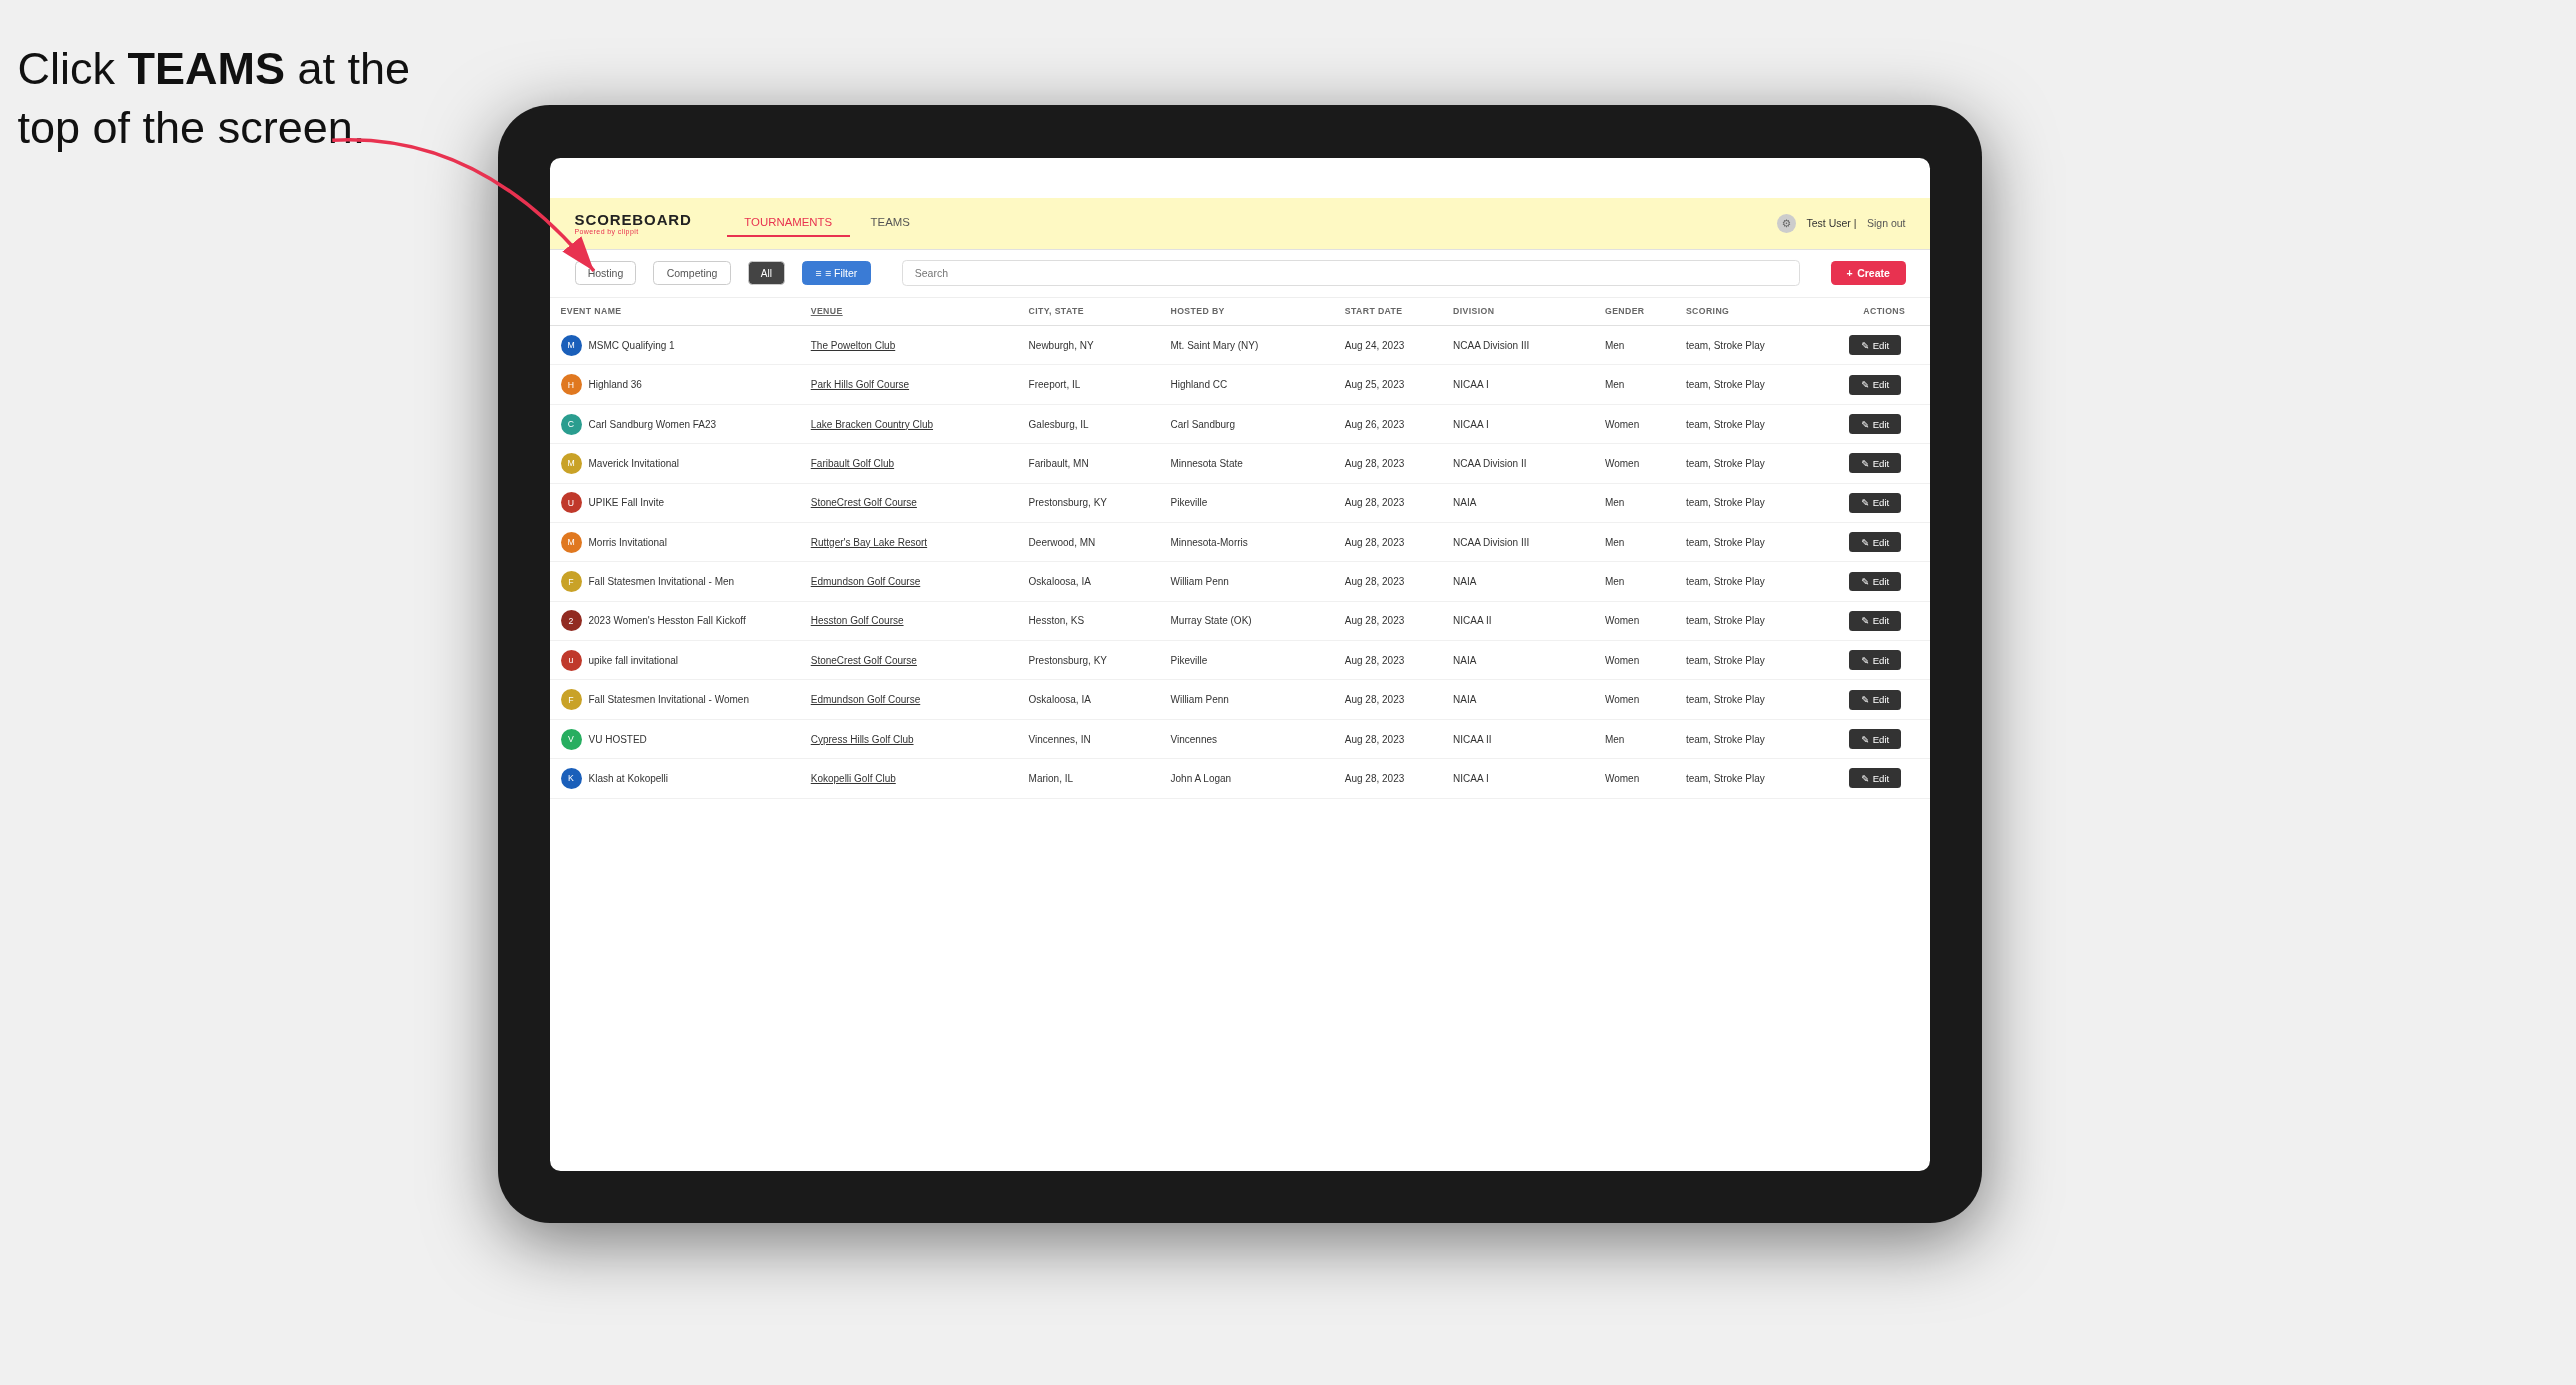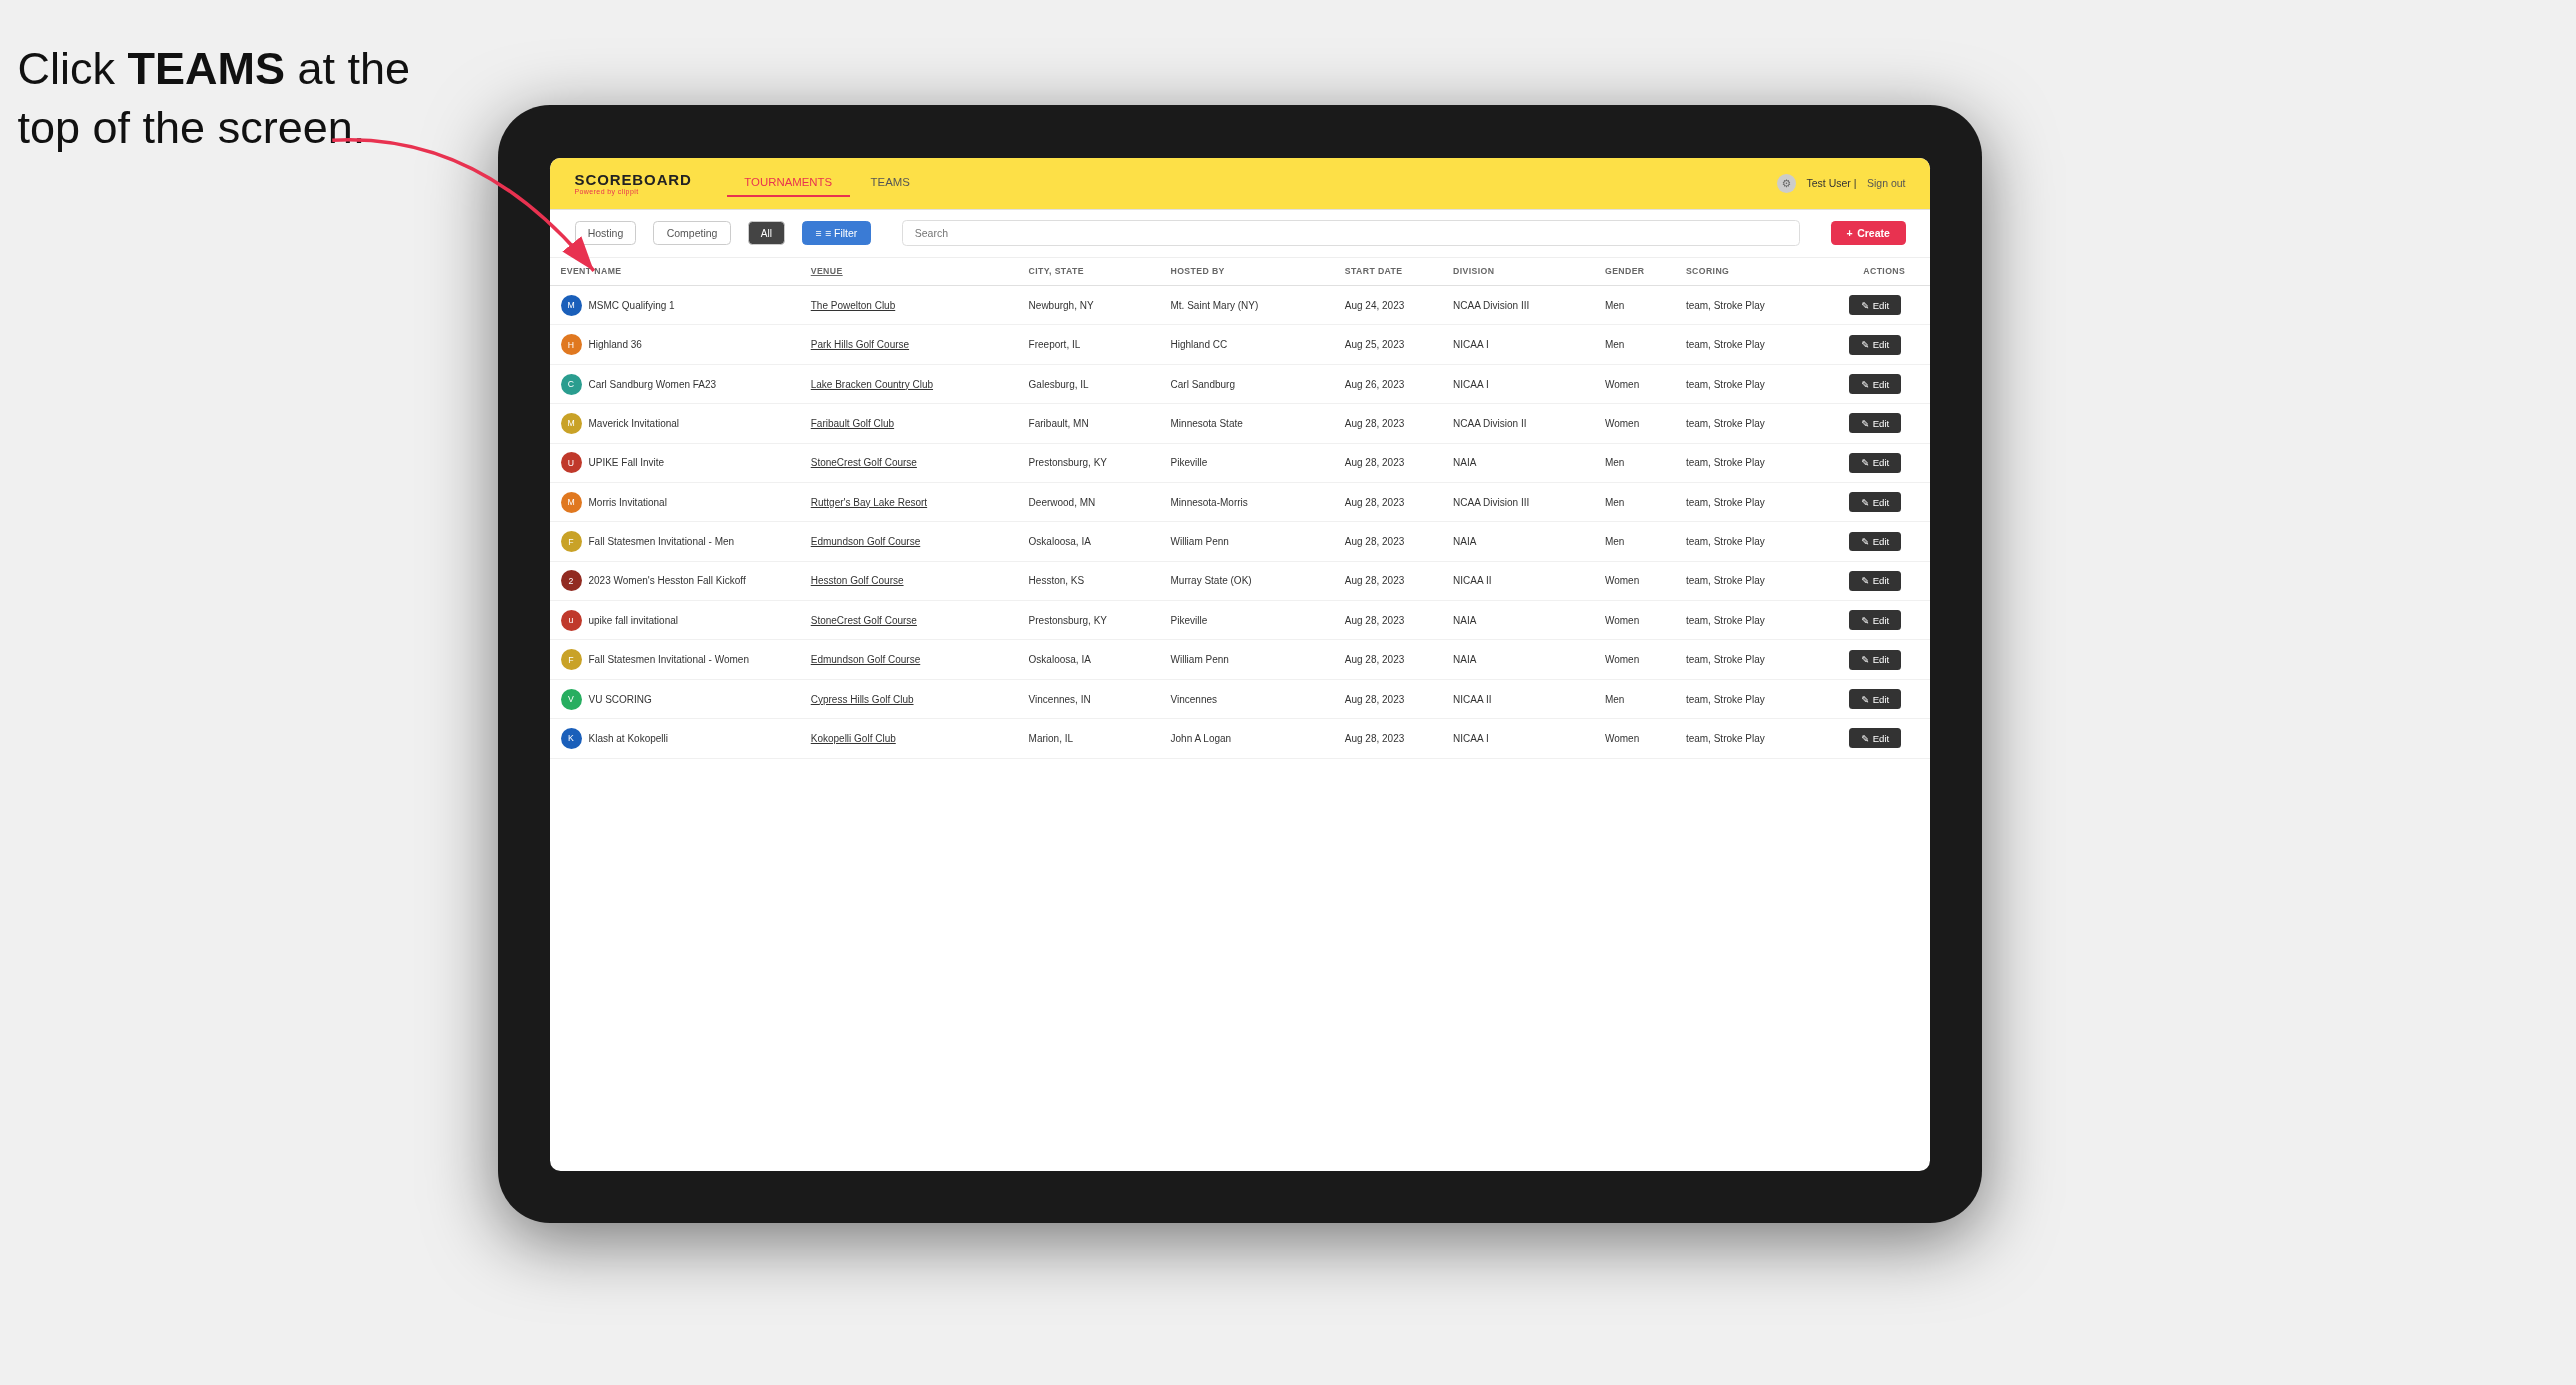--- a/index.html
+++ b/index.html
@@ -63,22 +63,23 @@
       flex-direction: column;
     }
 
     
     .nav-bar {
       display: flex;
       align-items: center;
       padding: 0 24.5px;
       height: 52px;
       border-bottom: 0.9px solid #e0e0e0;
-      background: #fde047;
+      background: #fef9c3;
       flex-shrink: 0;
+      margin-top: 40px;
     }
     .nav-logo {
       display: flex;
       flex-direction: column;
       margin-right: 35px;
     }
     .nav-logo-title {
       font-size: 15px;
       font-weight: 800;
       color: #222;
@@ -560,21 +561,21 @@
       <button class="edit-btn">
         <span>✎</span>
         <span>Edit</span>
       </button>
     </td>
   </tr>
             <tr>
     <td class="col-event">
       <div class="event-name-cell">
         <div class="event-icon icon-green">V</div>
-        <span>VU SCORING</span>
+        <span>VU HOSTED</span>
       </div>
     </td>
     <td class="col-venue">Cypress Hills Golf Club</td>
     <td class="col-city">Vincennes, IN</td>
     <td class="col-hosted">Vincennes</td>
     <td class="col-date">Aug 28, 2023</td>
     <td class="col-division">NICAA II</td>
     <td class="col-gender">Men</td>
     <td class="col-scoring">team, Stroke Play</td>
     <td class="col-actions">

